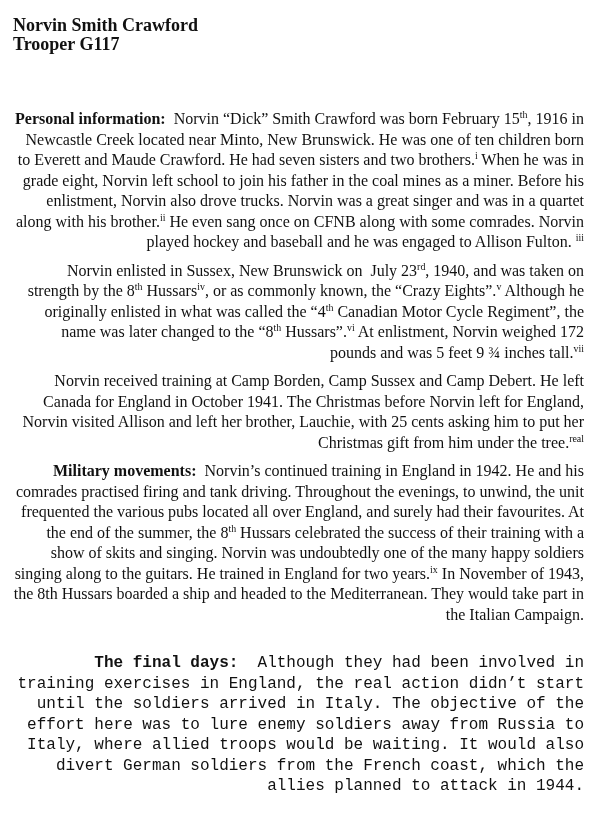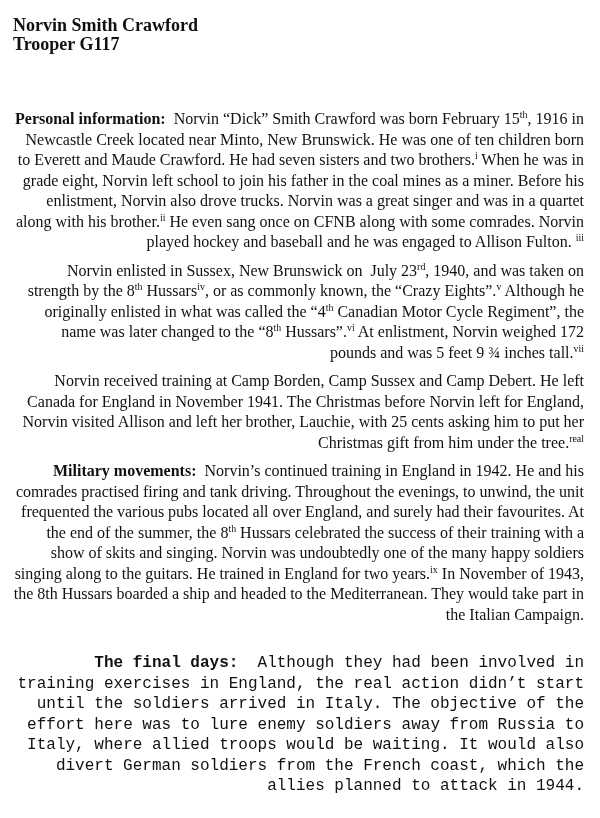--- a/index.html
+++ b/index.html
@@ -46,18 +46,18 @@
 <div class="page">
 
   <div class="doc-header">
     <div class="doc-title">Norvin Smith Crawford</div>
     <div class="header-line"><span>Trooper G117</span></div>
   </div>
 
   <div class="doc-body">
     <p class="para"><span class="b">Personal information:</span><span>  Norvin “Dick” Smith Crawford was born February 15</span><sup>th</sup><span>, 1916 in Newcastle Creek located near Minto, New Brunswick. He was one of ten children born to Everett and Maude Crawford. He had seven sisters and two brothers.</span><sup>i</sup><span> When he was in grade eight, Norvin left school to join his father in the coal mines as a miner. Before his enlistment, Norvin also drove trucks. Norvin was a great singer and was in a quartet along with his brother.</span><sup>ii</sup><span> He even sang once on CFNB along with some comrades. Norvin played hockey and baseball and he was engaged to Allison Fulton. </span><sup>iii</sup></p>
     <p class="para"><span>Norvin enlisted in Sussex, New Brunswick on  July 23</span><sup>rd</sup><span>, 1940, and was taken on strength by the 8</span><sup>th</sup><span> Hussars</span><sup>iv</sup><span>, or as commonly known, the “Crazy Eights”.</span><sup>v</sup><span> Although he originally enlisted in what was called the “4</span><sup>th</sup><span> Canadian Motor Cycle Regiment”, the name was later changed to the “8</span><sup>th</sup><span> Hussars”.</span><sup>vi</sup><span> At enlistment, Norvin weighed 172 pounds and was 5 feet 9 ¾ inches tall.</span><sup>vii</sup></p>
-    <p class="para"><span>Norvin received training at Camp Borden, Camp Sussex and Camp Debert. He left Canada for England in November 1941. The Christmas before Norvin left for England, Norvin visited Allison and left her brother, Lauchie, with 25 cents asking him to put her Christmas gift from him under the tree.</span><sup>real</sup></p>
+    <p class="para"><span>Norvin received training at Camp Borden, Camp Sussex and Camp Debert. He left Canada for England in October 1941. The Christmas before Norvin left for England, Norvin visited Allison and left her brother, Lauchie, with 25 cents asking him to put her Christmas gift from him under the tree.</span><sup>real</sup></p>
     <p class="para"><span class="b">Military movements:</span><span>  Norvin’s continued training in England in 1942. He and his comrades practised firing and tank driving. Throughout the evenings, to unwind, the unit frequented the various pubs located all over England, and surely had their favourites. At the end of the summer, the 8</span><sup>th</sup><span> Hussars celebrated the success of their training with a show of skits and singing. Norvin was undoubtedly one of the many happy soldiers singing along to the guitars. He trained in England for two years.</span><sup>ix</sup><span> In November of 1943, the 8th Hussars boarded a ship and headed to the Mediterranean. They would take part in the Italian Campaign.</span></p>
     <p class="para extra-gap"><span class="b">The final days:</span><span>  Although they had been involved in training exercises in England, the real action didn’t start until the soldiers arrived in Italy. The objective of the effort here was to lure enemy soldiers away from Russia to Italy, where allied troops would be waiting. It would also divert German soldiers from the French coast, which the allies planned to attack in 1944.</span></p>
   </div>
 
 </div>
 
 </body></html>

